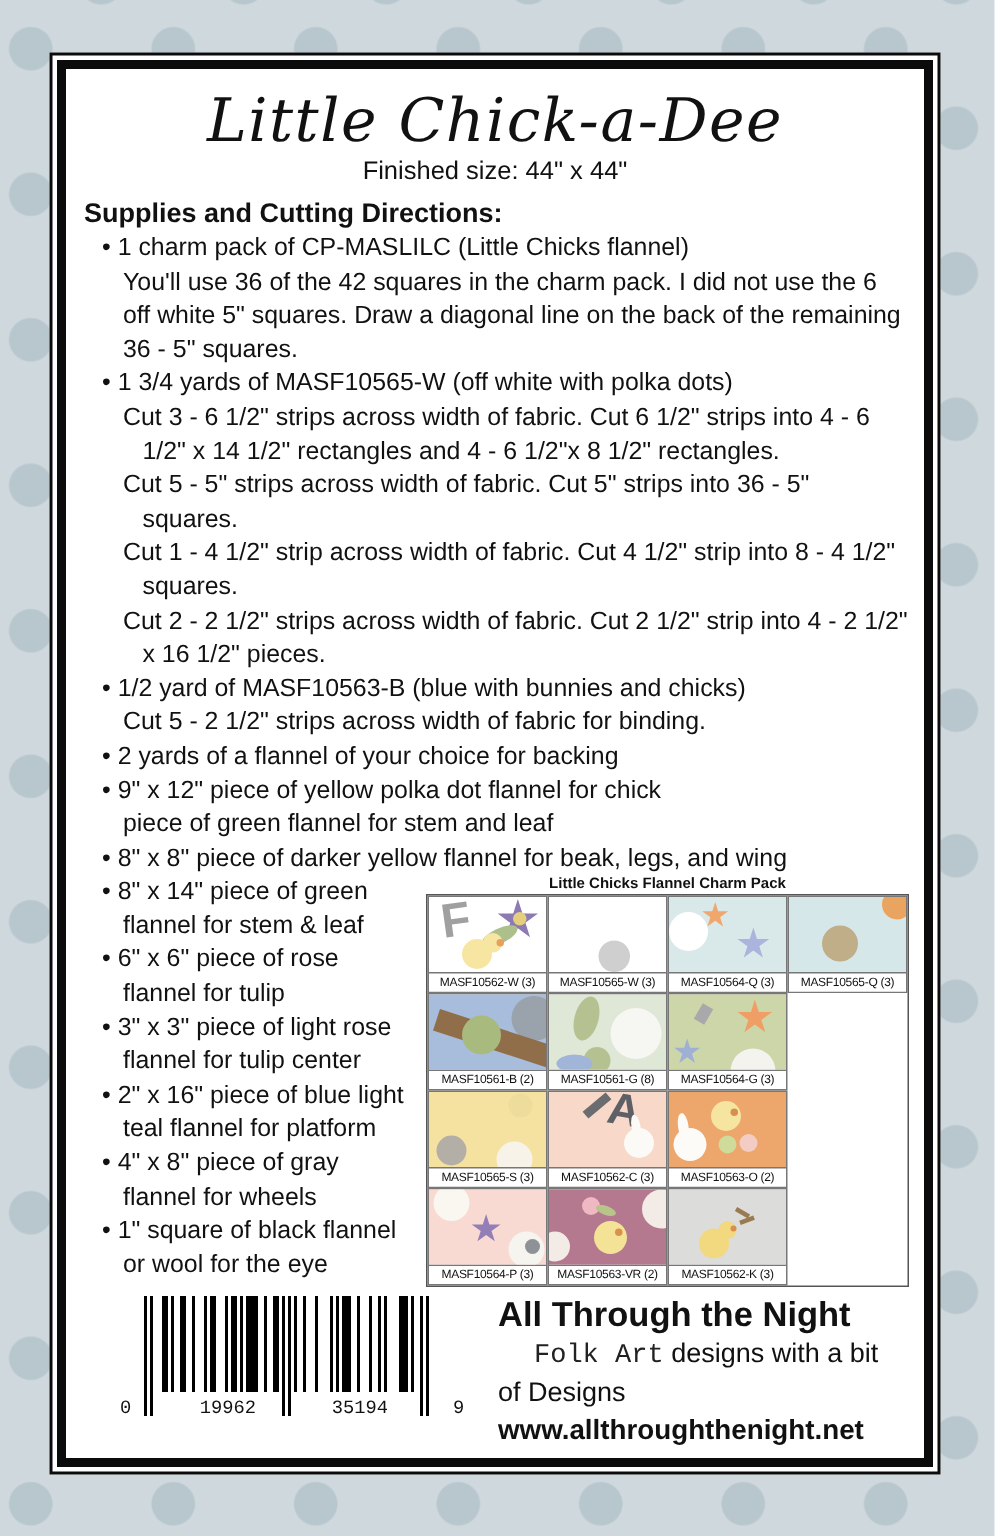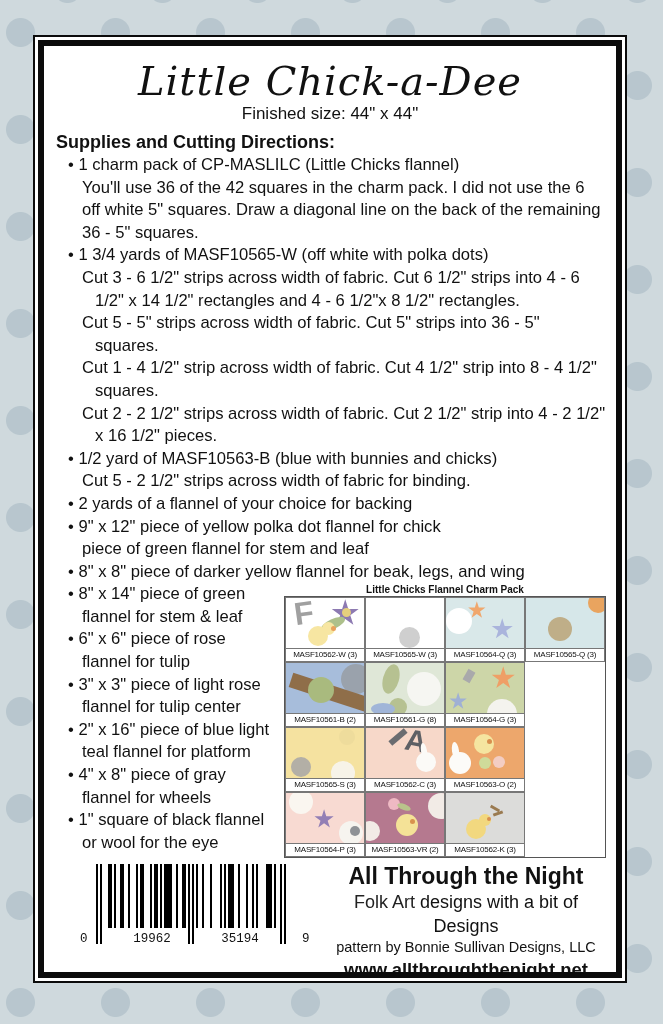--- a/index.html
+++ b/index.html
@@ -44,24 +44,24 @@
   }
   .acc{position:absolute;display:block;}
   .acc-dot{border-radius:50%;}
   .acc-blob{border-radius:50%;}
   .acc-star{clip-path:polygon(50% 0%,61% 35%,98% 35%,68% 57%,79% 91%,50% 70%,21% 91%,32% 57%,2% 35%,39% 35%);}
   .acc-text{font-weight:bold;line-height:1;}
   .footer{clear:both;display:flex;align-items:flex-start;margin-top:8px;}
   .barcode{position:relative;width:252px;height:92px;margin-left:26px;flex:none;}
   .bc-bar{position:absolute;top:2px;background:#000;width:2px;}
   .bc-num{position:absolute;top:70px;font-size:12.5px;font-family:"Liberation Mono",monospace;}
-  .brand-block{flex:1;text-align:center;padding-right:6px;}
+  .brand-block{flex:1;padding-right:6px;}
   .brand{font-size:23px;font-weight:bold;line-height:28px;}
   .tagline{font-size:18px;line-height:24px;}
-  .tagline .folk{font-family:Liberation Sans, sans-serif;color:#222;}
+  .tagline .folk{font-family:Liberation Mono, monospace;color:#222;margin-left:24px;}
   .pattern-by{font-size:14.5px;line-height:19px;}
   .website{font-size:18.5px;font-weight:bold;line-height:25px;}
 </style>
 </head>
 <body>
 
 <div class="card-outer">
   <div class="card-inner">
 
     <div class="title">Little Chick-a-Dee</div>
@@ -271,19 +271,18 @@
           <span class="bc-bar" style="left: 190px; height: 64px;"></span>
           <span class="bc-bar" style="left: 194px; height: 64px;"></span>
           <span class="bc-bar" style="left: 200px; height: 80px;"></span>
           <span class="bc-bar" style="left: 204px; height: 80px;"></span>
         </div>
       <div class="brand-block">
         <div class="brand">All Through the Night</div>
         <div class="tagline">
           <span class="folk">Folk Art</span><span> designs with a bit of Designs</span>
         </div>
-        <div class="pattern-by">pattern by Bonnie Sullivan Designs, LLC</div>
         <div class="website">www.allthroughthenight.net</div>
       </div>
     </div>
 
   </div>
 </div>
 
 </body></html>

